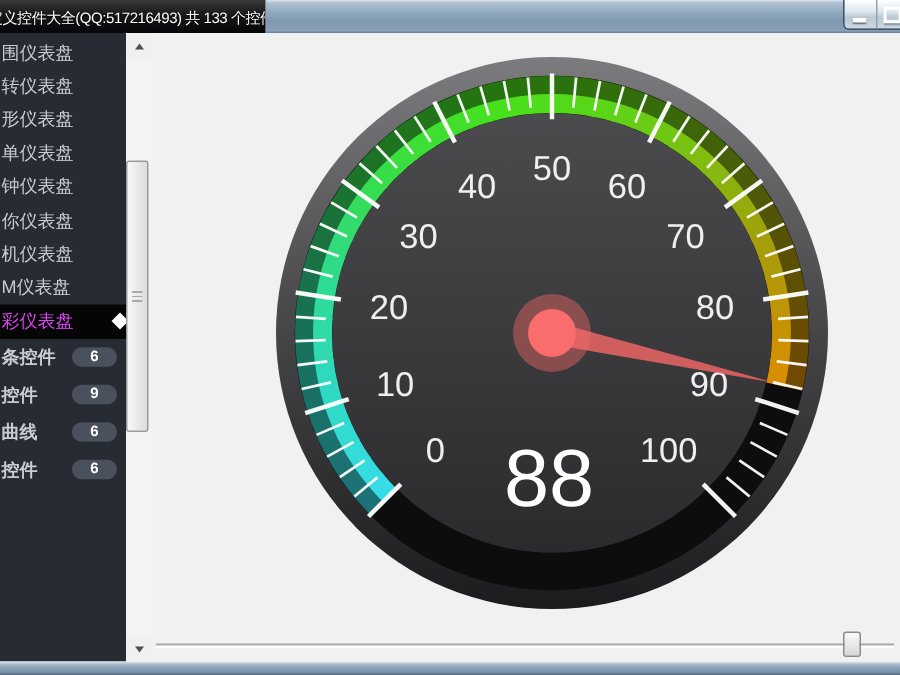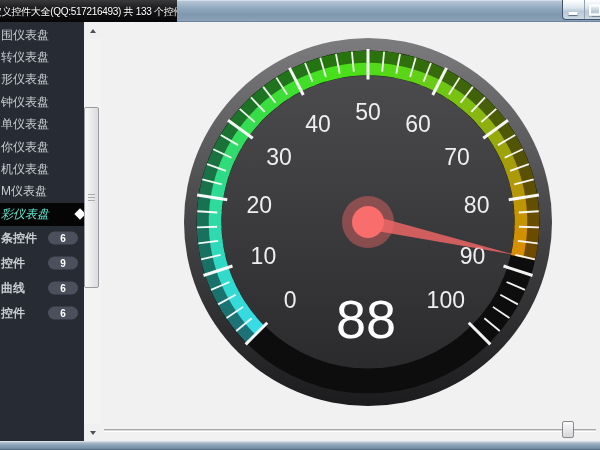--- a/index.html
+++ b/index.html
@@ -23,21 +23,21 @@
            width:9px;height:3px;background:#fff;box-shadow:0 1px 1px rgba(60,80,100,.8);}
   .glyph-max{position:absolute;left:50%;top:50%;transform:translate(-50%,-50%);
            width:8px;height:7px;border:2px solid #fff;box-shadow:0 1px 1px rgba(60,80,100,.6);}
 
   
   .sidebar{position:absolute;left:0;top:22px;width:84px;height:419px;
            background:#272b33;overflow:hidden;padding-top:2px;box-sizing:border-box;}
   .sb-row{height:22.4px;display:flex;align-items:center;position:relative;
           padding-left:1px;color:#c9ccd2;font-size:12px;white-space:nowrap;cursor:default;}
   .sb-row.badged{height:25px;font-weight:bold;}
-  .sb-row.sel{background:#050505;color:#5eead4;font-style:italic;}
+  .sb-row.sel{background:#050505;color:#d946ef;}
   .sb-badge{position:absolute;right:6px;top:50%;transform:translateY(-50%);
           width:30px;height:13px;background:#4a505c;border-radius:7px;color:#fff;
           font-size:10px;line-height:13px;text-align:center;}
   .sb-marker{position:absolute;right:0px;top:50%;width:8px;height:8px;background:#fff;
           transform:translateY(-50%) rotate(45deg);}
 
   
   .vscroll{position:absolute;left:84px;top:22px;width:17px;height:419px;background:#f3f3f4;}
   .vs-btn{position:absolute;left:0;width:17px;height:17px;background:#f0f0f1;
           display:flex;align-items:center;justify-content:center;}
@@ -87,24 +87,24 @@
     <div class="sb-row">
       <span>围仪表盘</span>
     </div>
     <div class="sb-row">
       <span>转仪表盘</span>
     </div>
     <div class="sb-row">
       <span>形仪表盘</span>
     </div>
     <div class="sb-row">
+      <span>单仪表盘</span>
+    </div>
+    <div class="sb-row">
       <span>钟仪表盘</span>
-    </div>
-    <div class="sb-row">
-      <span>单仪表盘</span>
     </div>
     <div class="sb-row">
       <span>你仪表盘</span>
     </div>
     <div class="sb-row">
       <span>机仪表盘</span>
     </div>
     <div class="sb-row">
       <span>M仪表盘</span>
     </div>

